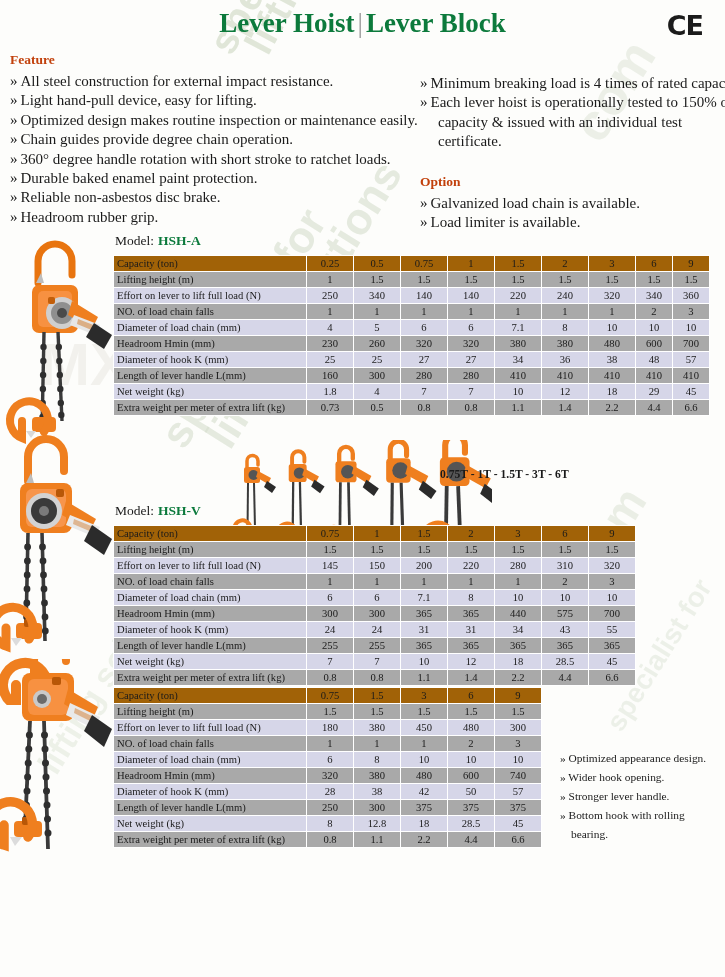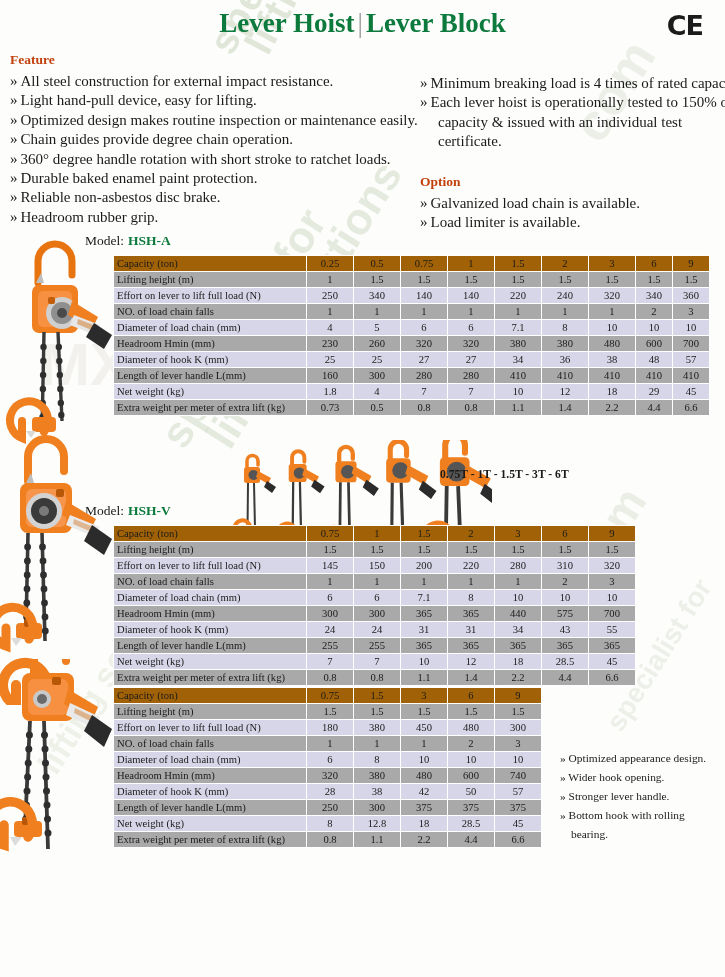--- a/index.html
+++ b/index.html
@@ -68,21 +68,21 @@
   .bullets li.indent { padding-left: 18px; white-space: normal; }
 
   .feature-wrap { position: relative; padding: 4px 0 0 10px; height: 185px; }
   .col-left  { position: absolute; left: 10px;  top: 4px; width: 400px; }
   .col-right { position: absolute; left: 420px; top: 26px; width: 320px; }
   .opt-block { margin-top: 22px; }
 
   
   .block { position: relative; }
   .model-label {
-    font-size: 13.5px; padding-left: 85px; margin-bottom: 6px;
+    font-size: 13.5px; padding-left: 115px; margin-bottom: 6px;
     font-family: "Liberation Serif", serif;
   }
   .model-label .m-name { color: #0c7a3c; font-weight: bold; padding-left: 4px; }
 
   
   table.spec {
     border-collapse: collapse;
     margin-left: 113px;
     font-size: 10.6px;
     font-family: "Liberation Serif", serif;

